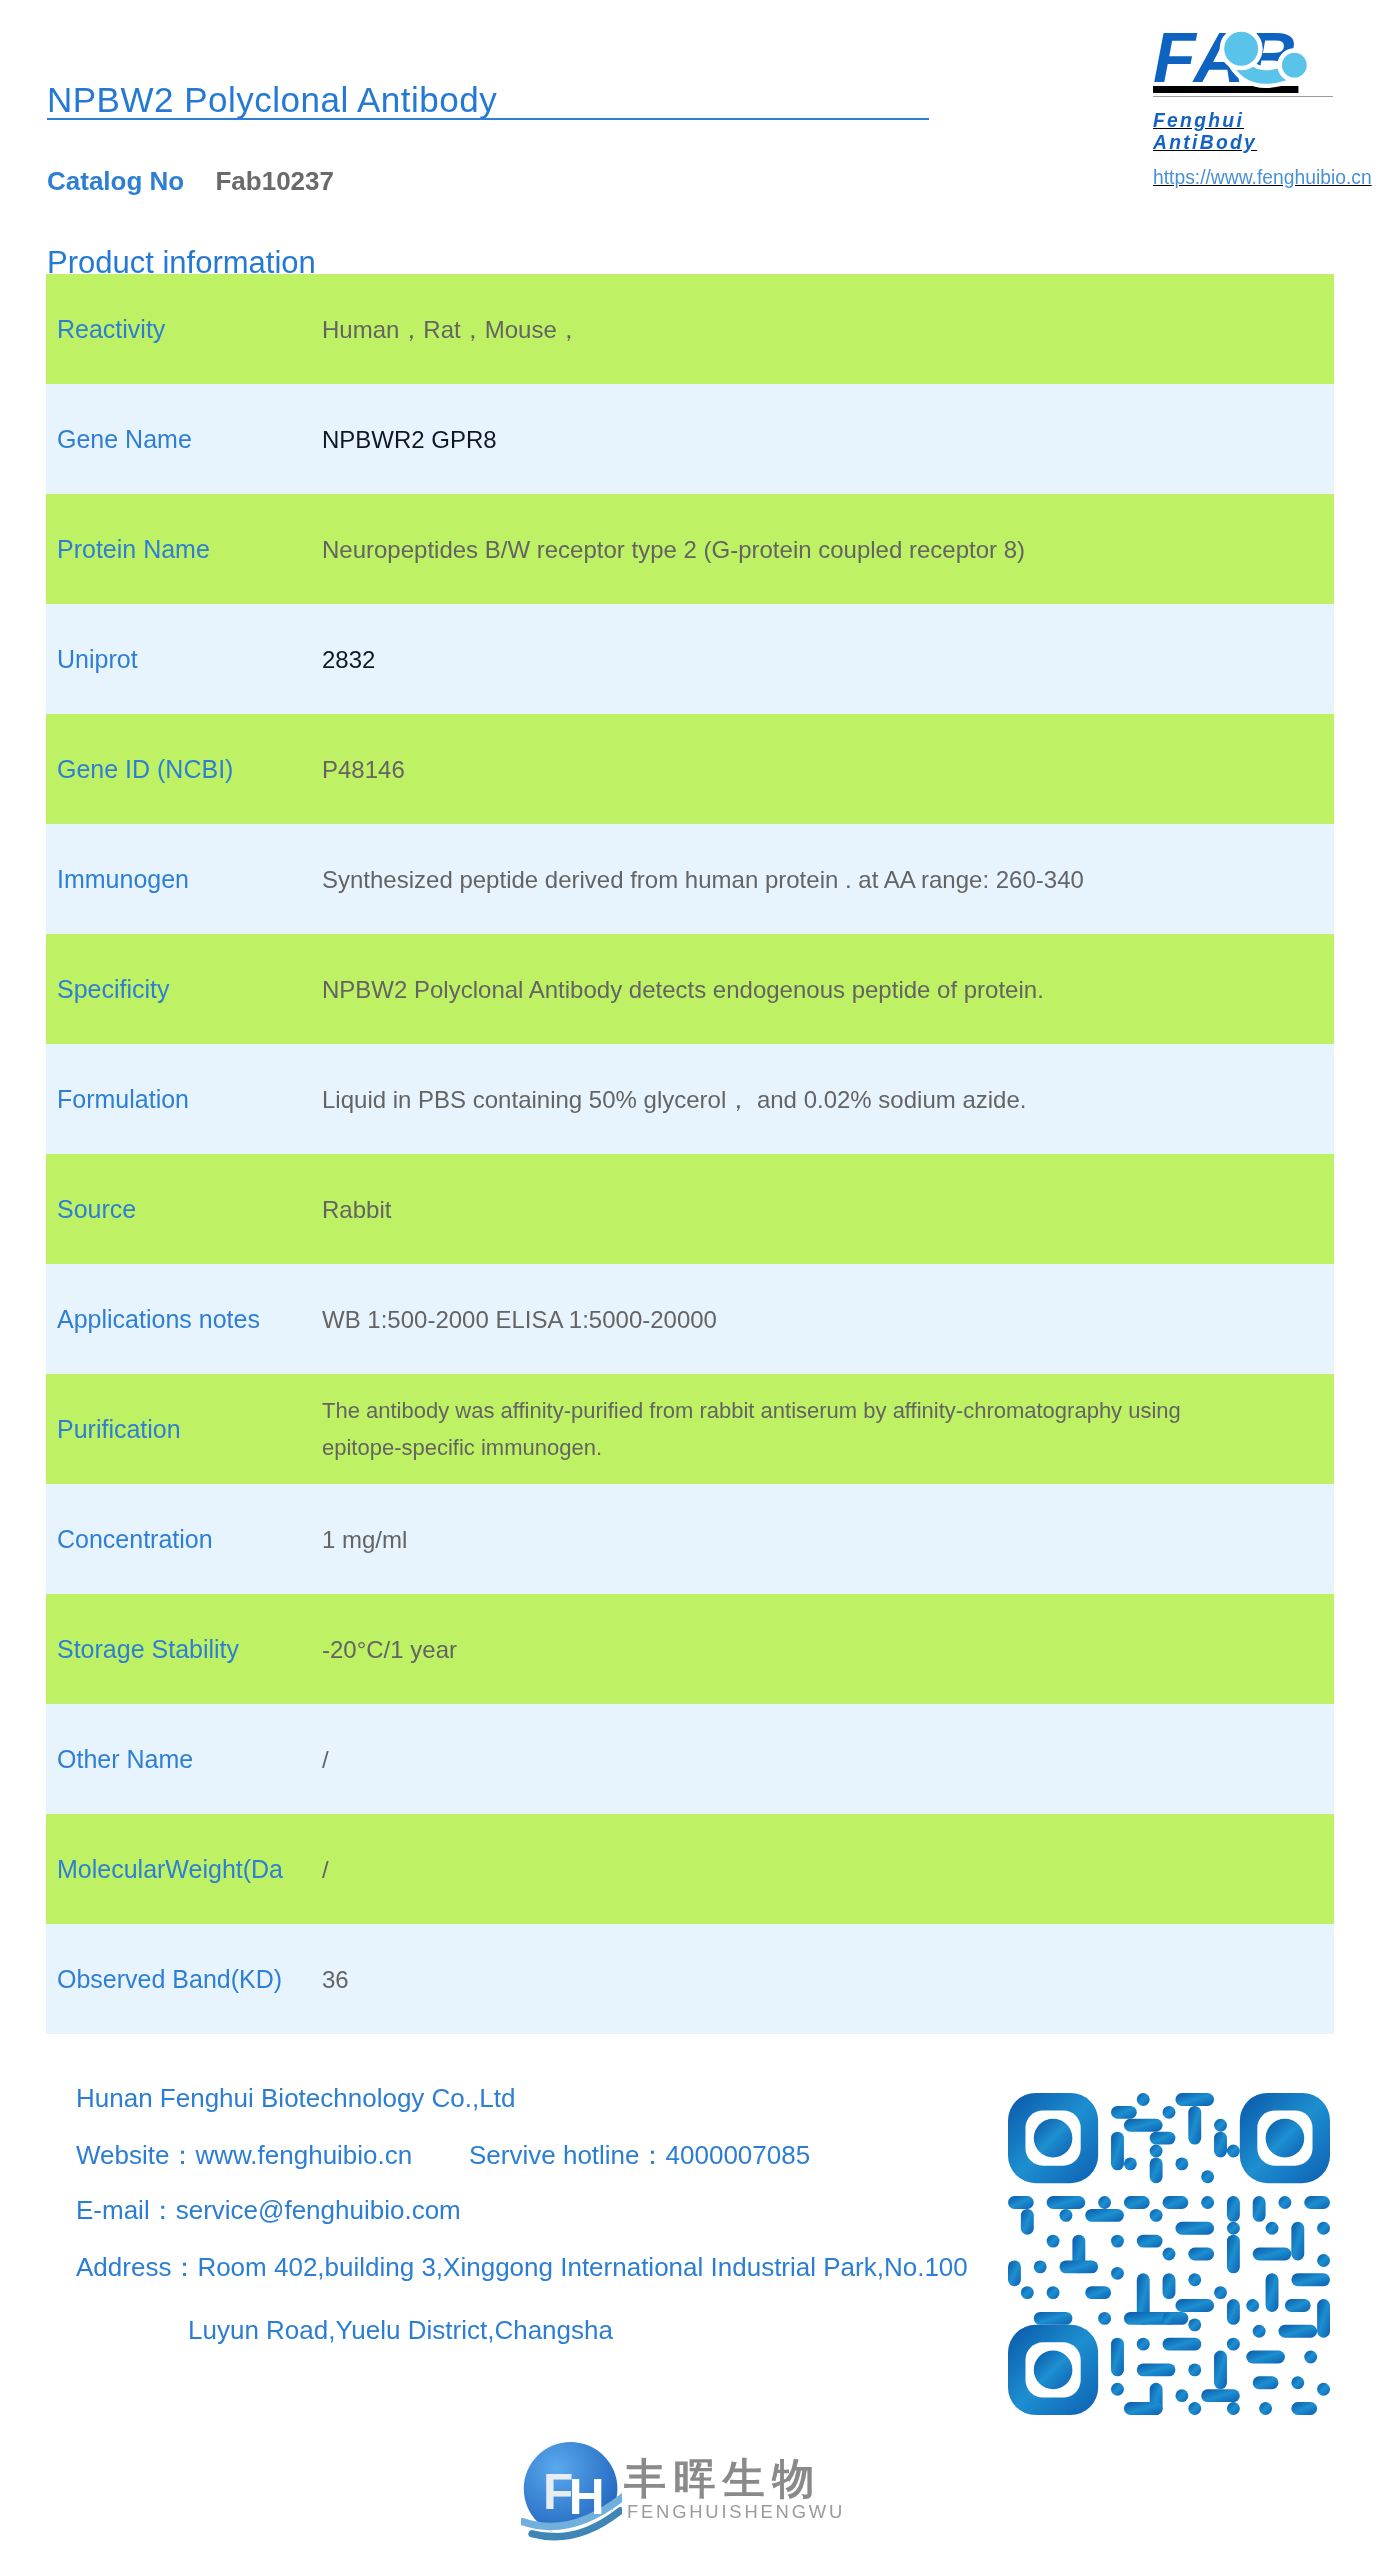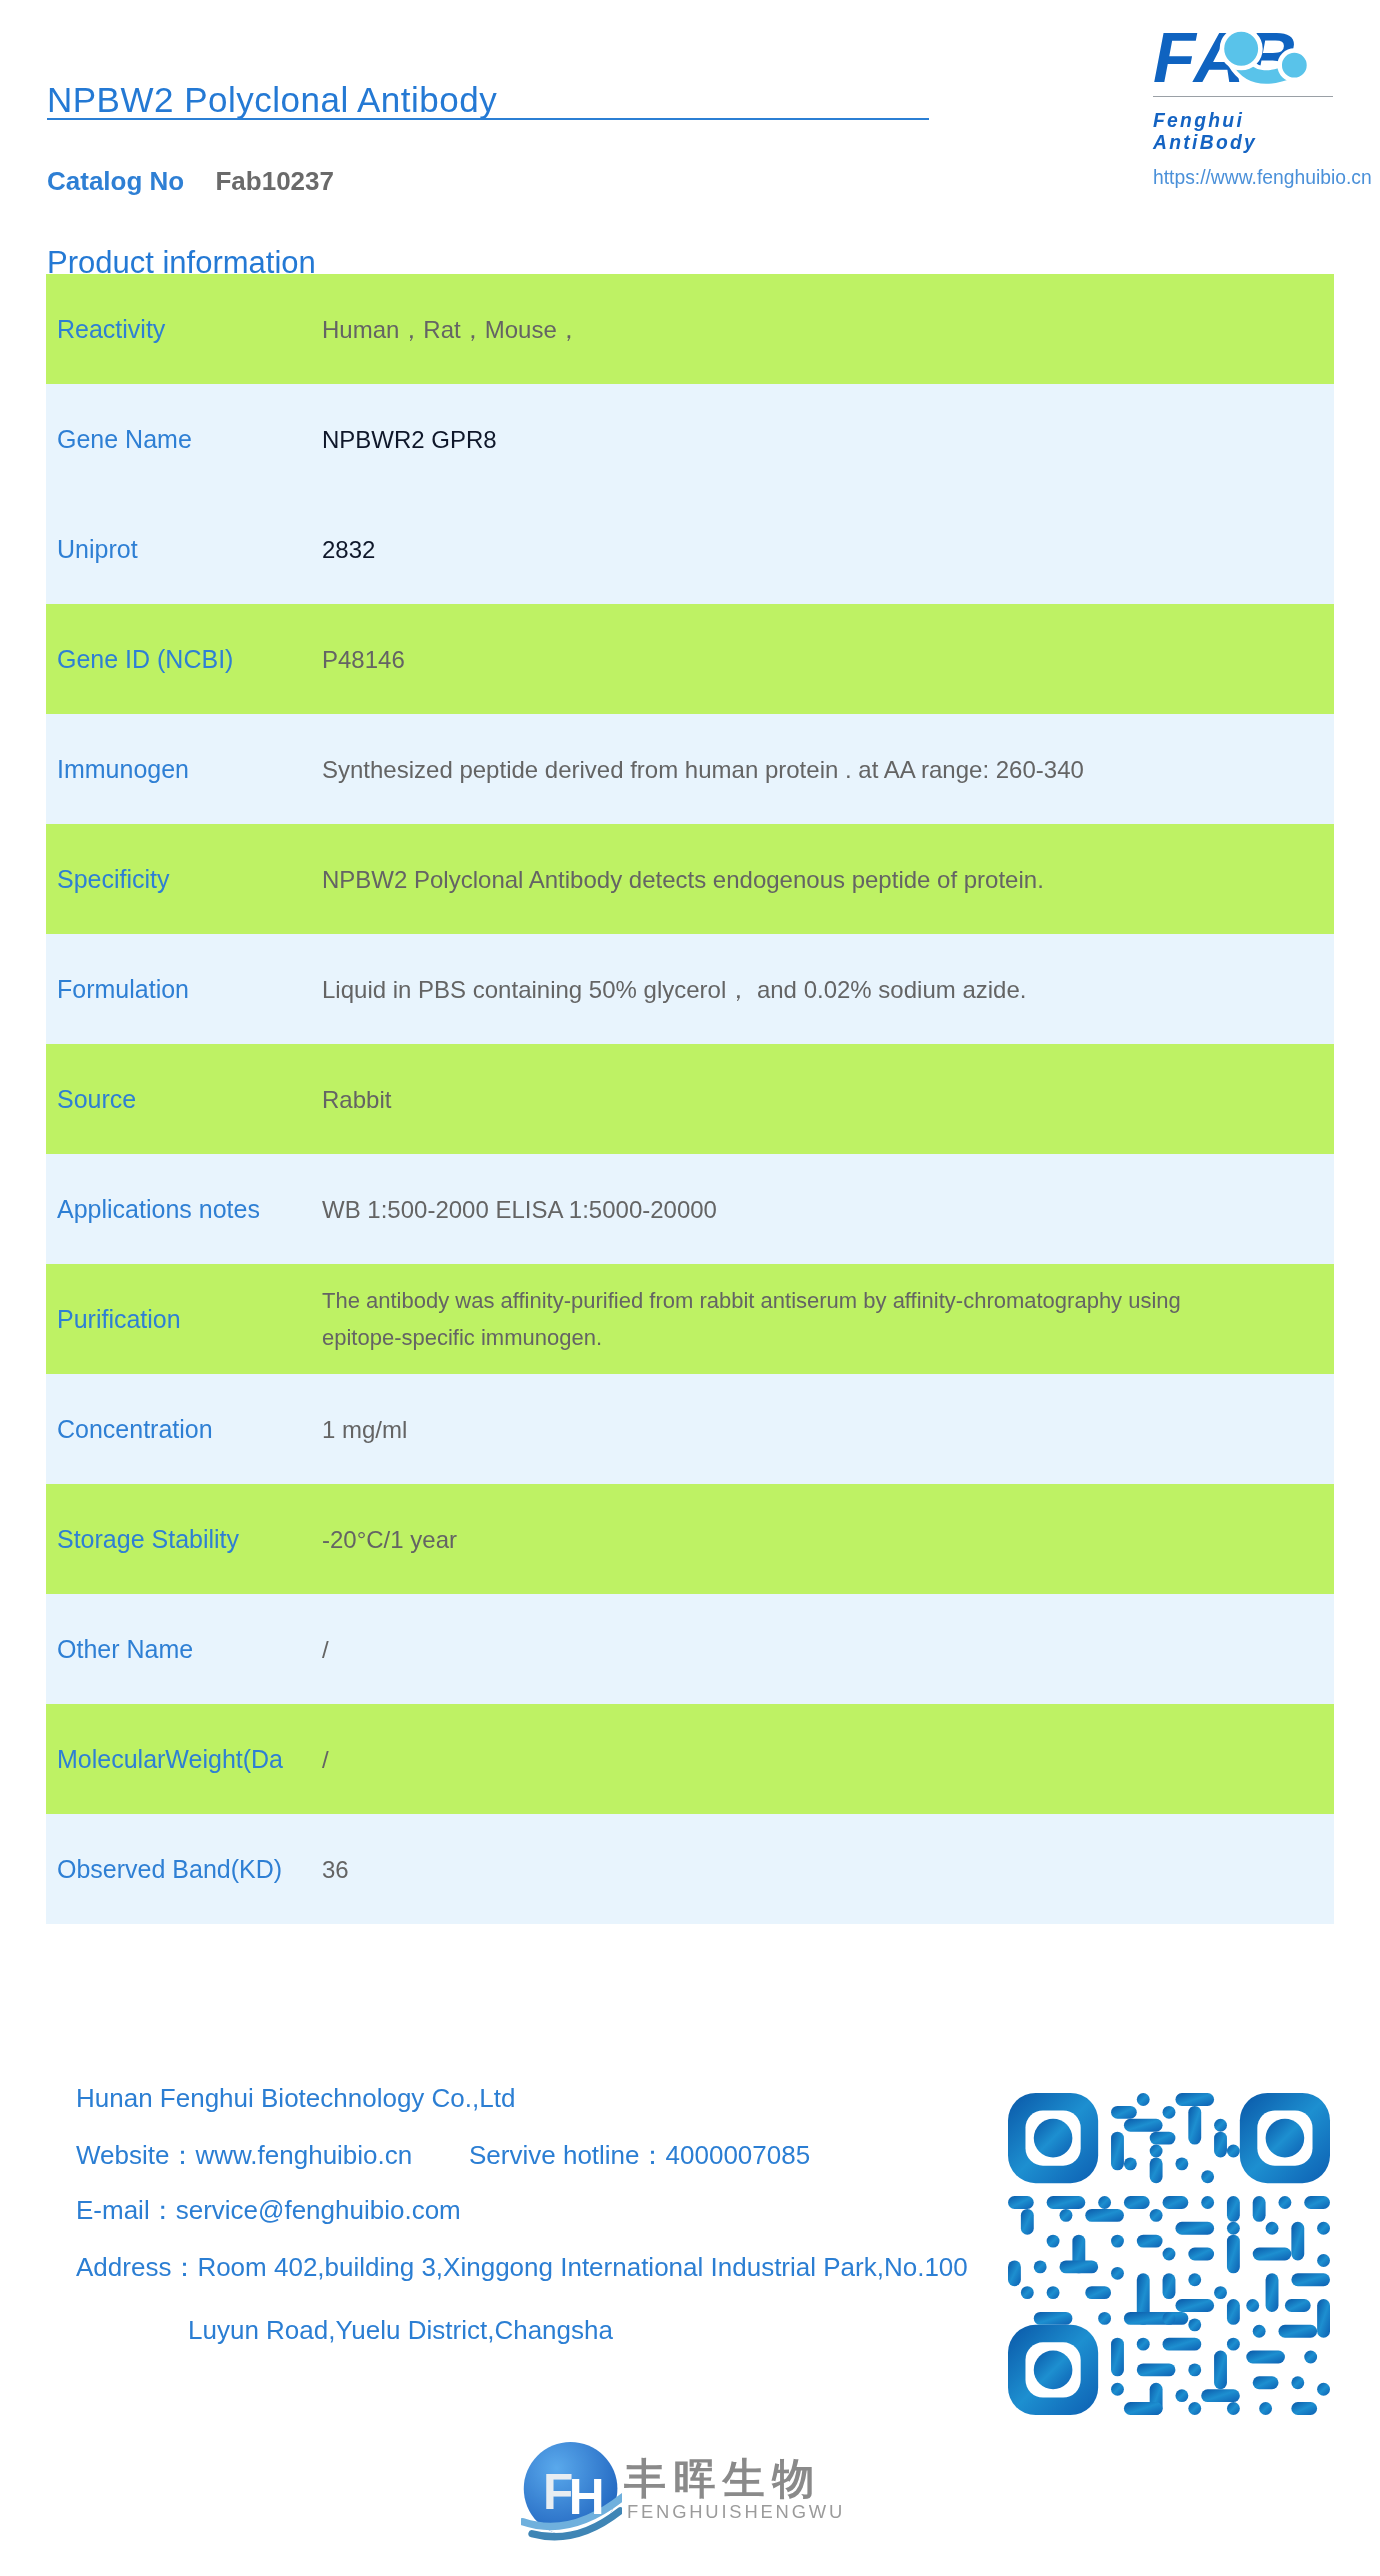--- a/index.html
+++ b/index.html
@@ -11,21 +11,21 @@
   .doc-title{
     position:absolute;left:47px;top:80px;font-size:35px;color:#2479d4;
     font-weight:400;letter-spacing:0.5px;
   }
   .title-underline{position:absolute;left:47px;top:118px;width:882px;height:1.8px;background:#2b7fd4;}
   .catalog-line{position:absolute;left:47px;top:166px;font-size:26px;font-weight:bold;}
   .catalog-line .lab{color:#2e7fd4;}
   .catalog-line .val{color:#6a6a6a;margin-left:24px;}
 
   
-  .fab-logo{position:absolute;left:1153px;top:26px;width:193px;}
+  .fab-logo{position:absolute;left:1153px;top:26px;width:193px;text-decoration:underline;}
   .fab-word{
     font-size:70px;line-height:64px;font-weight:bold;font-style:italic;
     color:#0f63c0;letter-spacing:1.8px;position:relative;
   }
   .fab-molecule{position:absolute;left:57px;top:-5.5px;pointer-events:none;}
   .fab-divider{width:180px;height:1.8px;background:#9aa0a6;margin-top:5.5px;}
   .fab-brand{
     margin-top:13px;font-size:19.3px;font-weight:bold;font-style:italic;
     color:#1463c2;letter-spacing:2.3px;
   }
@@ -101,20 +101,24 @@
 <div class="section-underline"></div>
 
 <div class="info-table">
   <div class="row">
     <div class="cell label">Reactivity</div>
     <div class="cell value">Human，Rat，Mouse，</div>
   </div>
   <div class="row alt">
     <div class="cell label">Gene Name</div>
     <div class="cell value blue-val">NPBWR2 GPR8</div>
+  </div>
+  <div class="row">
+    <div class="cell label">Protein Name</div>
+    <div class="cell value">Neuropeptides B/W receptor type 2 (G-protein coupled receptor 8)</div>
   </div>
   <div class="row alt">
     <div class="cell label">Uniprot</div>
     <div class="cell value blue-val">2832</div>
   </div>
   <div class="row">
     <div class="cell label">Gene ID (NCBI)</div>
     <div class="cell value">P48146</div>
   </div>
   <div class="row alt">

